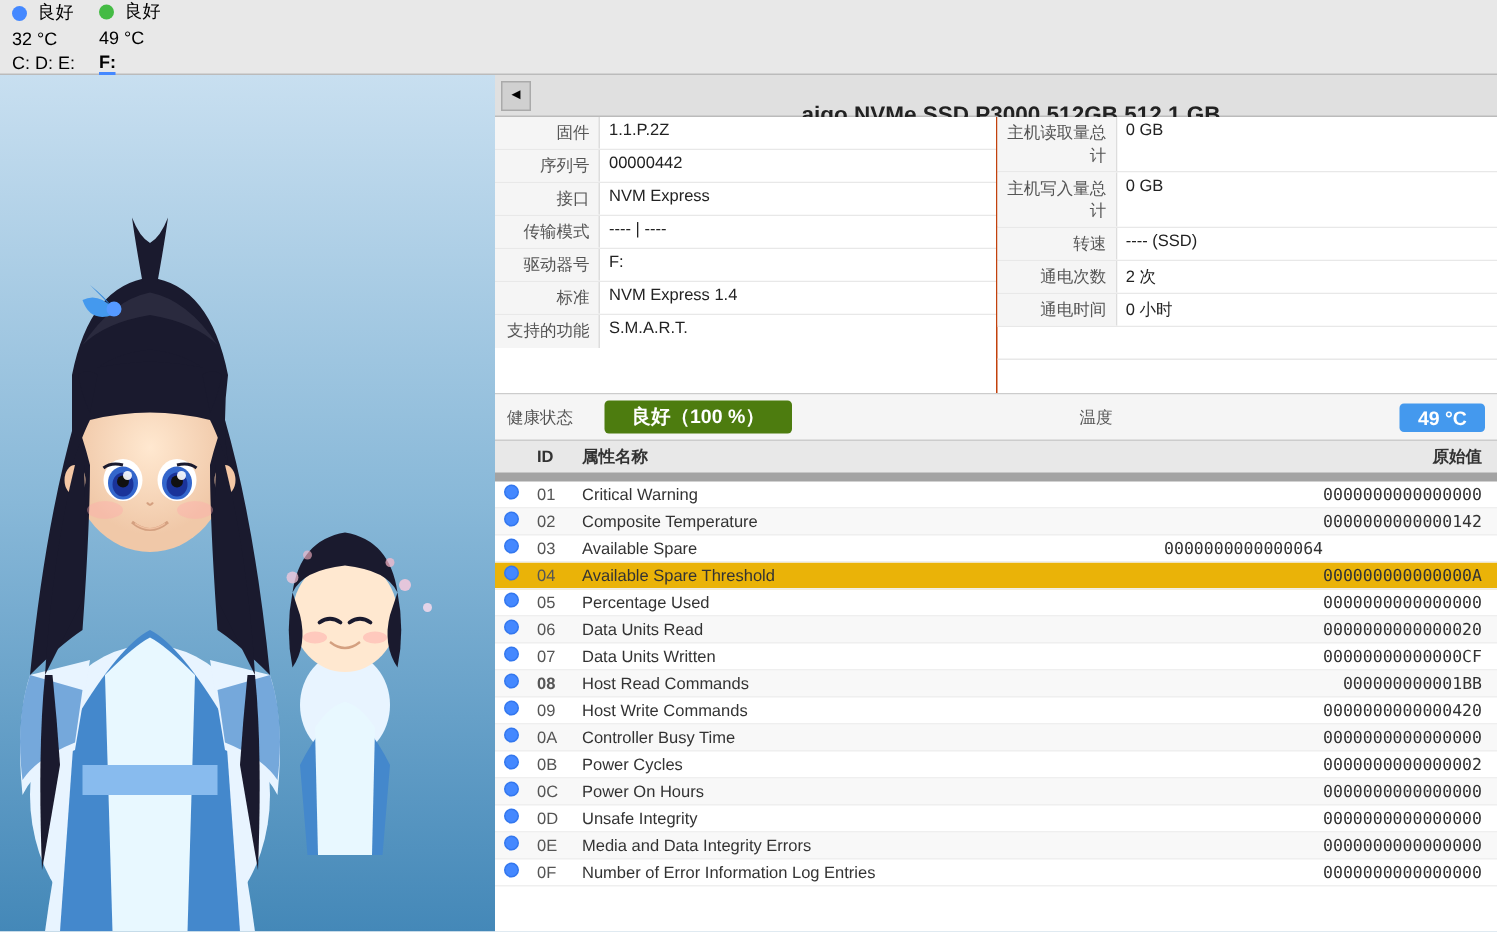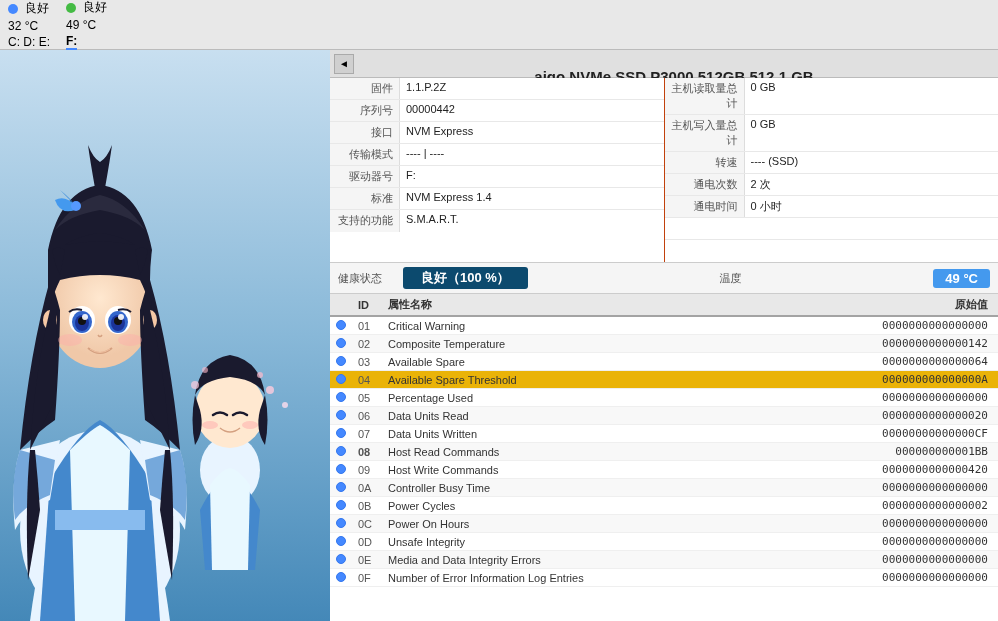--- a/index.html
+++ b/index.html
@@ -118,21 +118,21 @@
     .health-row {
       display: flex;
       align-items: center;
       padding: 4px 8px;
       background: #f5f5f5;
       border-bottom: 1px solid #ccc;
       gap: 21px;
     }
     .health-label { color: #555; font-size: 11px; }
     .health-badge {
-      background: #0c4a6e;
+      background: #4d7c0f;
       color: #fff;
       padding: 2px 18px;
       border-radius: 3px;
       font-size: 13px;
       font-weight: bold;
     }
     .temp-badge-right {
       margin-left: auto;
       background: #4499ee;
       color: #fff;
@@ -148,21 +148,21 @@
       flex: 1;
       overflow-y: auto;
       background: #fff;
     }
     .smart-table {
       width: 100%;
       border-collapse: collapse;
     }
     .smart-table thead tr {
       background: #e8e8e8;
-      border-bottom: 2px solid #a3a3a3;
+      border-bottom: 6px solid #a3a3a3;
     }
     .smart-table thead th {
       text-align: left;
       padding: 3px 6px;
       font-size: 11px;
       color: #333;
       font-weight: bold;
     }
     .smart-table tbody tr {
       border-bottom: 1px solid #efefef;
@@ -422,21 +422,21 @@
             <tr style="background: rgb(248, 248, 248);">
               <td style="text-align: center;"><span style="display: inline-block; width: 10px; height: 10px; border-radius: 50%; background: rgb(68, 136, 255); border: 1px solid rgb(51, 119, 238);"></span></td>
               <td style="color: rgb(85, 85, 85);">02</td>
               <td>Composite Temperature</td>
               <td style="text-align: right; font-family: monospace; padding-right: 10px; font-size: 11px;">0000000000000142</td>
             </tr>
             <tr style="background: rgb(255, 255, 255);">
               <td style="text-align: center;"><span style="display: inline-block; width: 10px; height: 10px; border-radius: 50%; background: rgb(68, 136, 255); border: 1px solid rgb(51, 119, 238);"></span></td>
               <td style="color: rgb(85, 85, 85);">03</td>
               <td>Available Spare</td>
-              <td style="text-align: right; font-family: monospace; padding-right: 10px; font-size: 11px;">0000000000000064</td>
+              <td style="font-family: monospace; padding-right: 10px; font-size: 11px;">0000000000000064</td>
             </tr>
             <tr style="background: #eab308;">
               <td style="text-align: center;"><span style="display: inline-block; width: 10px; height: 10px; border-radius: 50%; background: rgb(68, 136, 255); border: 1px solid rgb(51, 119, 238);"></span></td>
               <td style="color: rgb(85, 85, 85);">04</td>
               <td>Available Spare Threshold</td>
               <td style="text-align: right; font-family: monospace; padding-right: 10px; font-size: 11px;">000000000000000A</td>
             </tr>
             <tr style="background: rgb(255, 255, 255);">
               <td style="text-align: center;"><span style="display: inline-block; width: 10px; height: 10px; border-radius: 50%; background: rgb(68, 136, 255); border: 1px solid rgb(51, 119, 238);"></span></td>
               <td style="color: rgb(85, 85, 85);">05</td>

